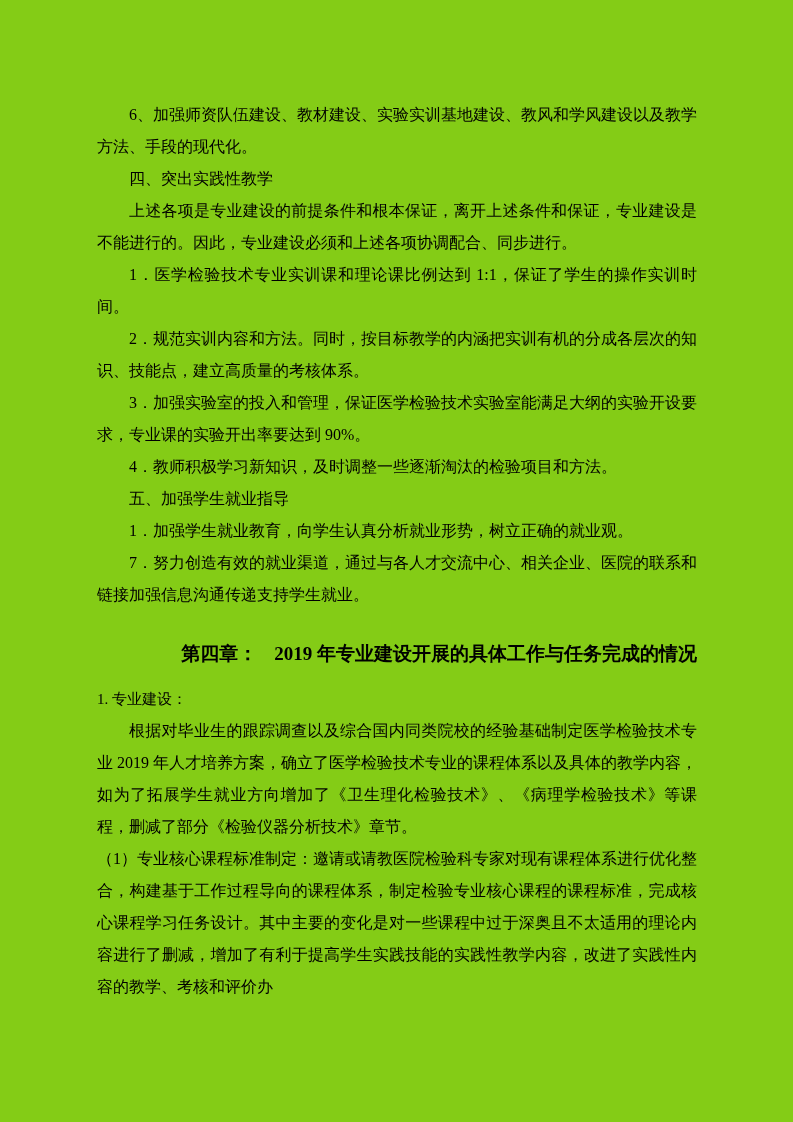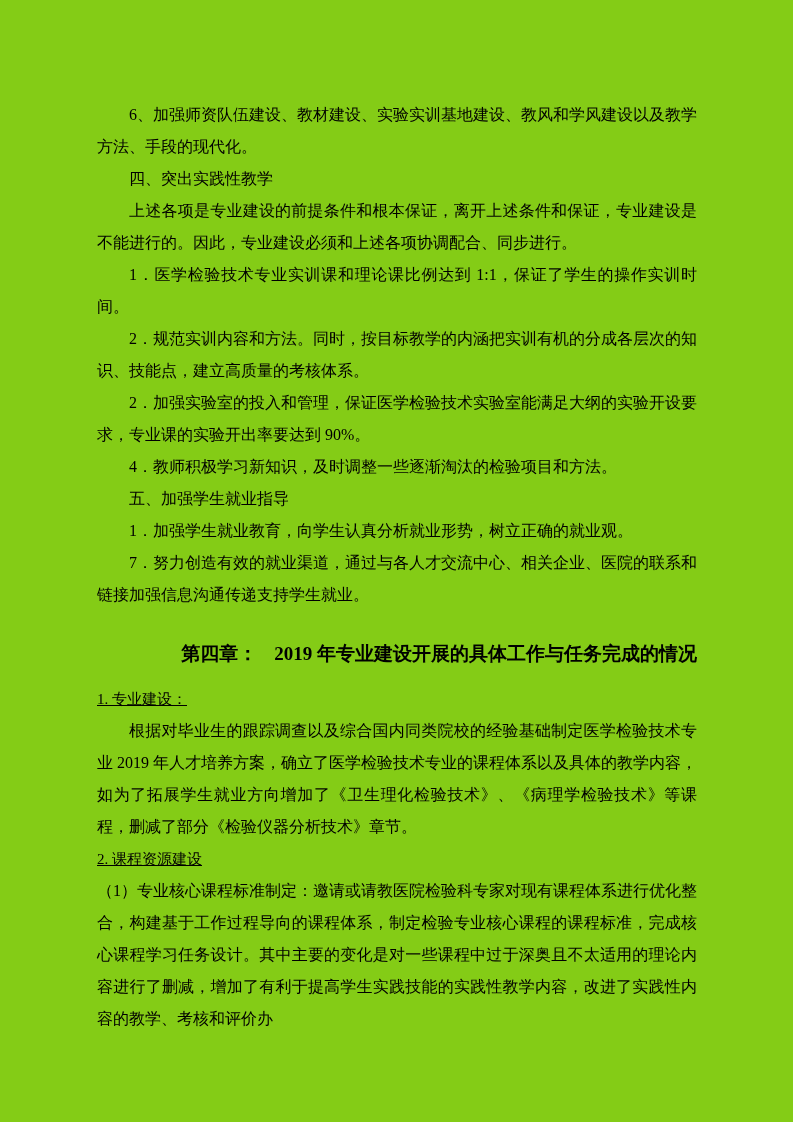--- a/index.html
+++ b/index.html
@@ -33,21 +33,20 @@
     text-align: justify;
     text-justify: inter-character;
     word-break: break-all;
   }
   .para {
     text-indent: 2em;
   }
   .label {
     font-size: 15px;
     text-indent: 0;
-    text-decoration: underline;
   }
   .noindent {
     text-indent: 0;
   }
   .heading {
     margin: 26px 0 12px 0;
     font-size: 19px;
     line-height: 34px;
     font-weight: bold;
     text-align: right;
@@ -68,36 +67,35 @@
 
     <p class="para">四、突出实践性教学</p>
 
     <p class="para">上述各项是专业建设的前提条件和根本保证，离开上述条件和保证，专业建设是不能进行的。因此，专业建设必须和上述各项协调配合、同步进行。</p>
 
 
     <p class="para">1．医学检验技术专业实训课和理论课比例达到 1:1，保证了学生的操作实训时间。</p>
 
     <p class="para">2．规范实训内容和方法。同时，按目标教学的内涵把实训有机的分成各层次的知识、技能点，建立高质量的考核体系。</p>
 
-    <p class="para">2．加强实验室的投入和管理，保证医学检验技术实验室能满足大纲的实验开设要求，专业课的实验开出率要达到 90%。</p>
+    <p class="para">3．加强实验室的投入和管理，保证医学检验技术实验室能满足大纲的实验开设要求，专业课的实验开出率要达到 90%。</p>
 
     <p class="para">4．教师积极学习新知识，及时调整一些逐渐淘汰的检验项目和方法。</p>
 
     <p class="para">五、加强学生就业指导</p>
 
     <p class="para">1．加强学生就业教育，向学生认真分析就业形势，树立正确的就业观。</p>
 
     <p class="para">7．努力创造有效的就业渠道，通过与各人才交流中心、相关企业、医院的联系和链接加强信息沟通传递支持学生就业。</p>
 
     <h1 class="heading">
       <span>第四章：</span><span class="chapter-title-gap">2019 年专业建设开展的具体工作与任务完成的情况</span>
     </h1>
 
     <p class="label">1. 专业建设：</p>
 
     <p class="para">根据对毕业生的跟踪调查以及综合国内同类院校的经验基础制定医学检验技术专业 2019 年人才培养方案，确立了医学检验技术专业的课程体系以及具体的教学内容，如为了拓展学生就业方向增加了《卫生理化检验技术》、《病理学检验技术》等课程，删减了部分《检验仪器分析技术》章节。</p>
 
-    <p class="label">2. 课程资源建设</p>
 
     <p class="noindent">（1）专业核心课程标准制定：邀请或请教医院检验科专家对现有课程体系进行优化整合，构建基于工作过程导向的课程体系，制定检验专业核心课程的课程标准，完成核心课程学习任务设计。其中主要的变化是对一些课程中过于深奥且不太适用的理论内容进行了删减，增加了有利于提高学生实践技能的实践性教学内容，改进了实践性内容的教学、考核和评价办</p>
 
   </div>
 </div>
 
 </body></html>

